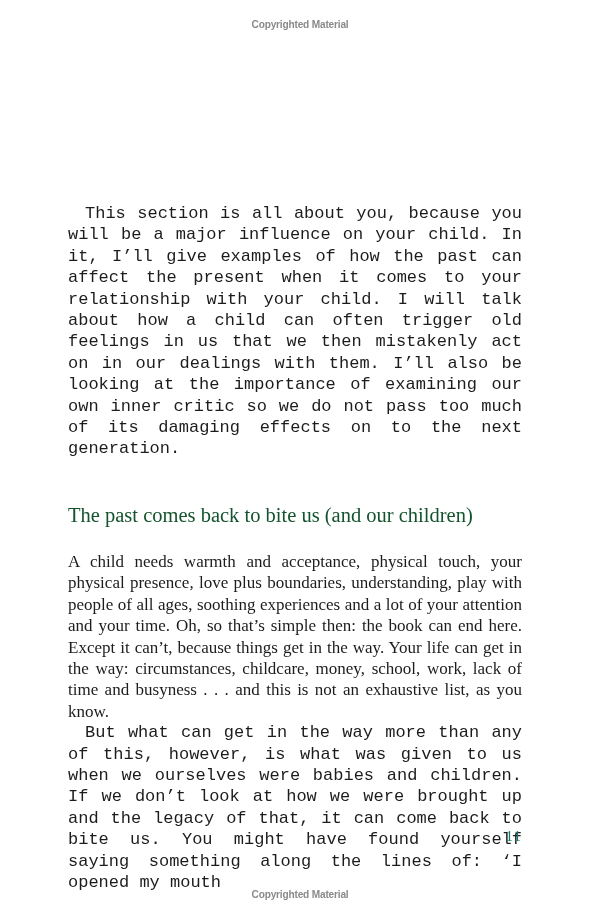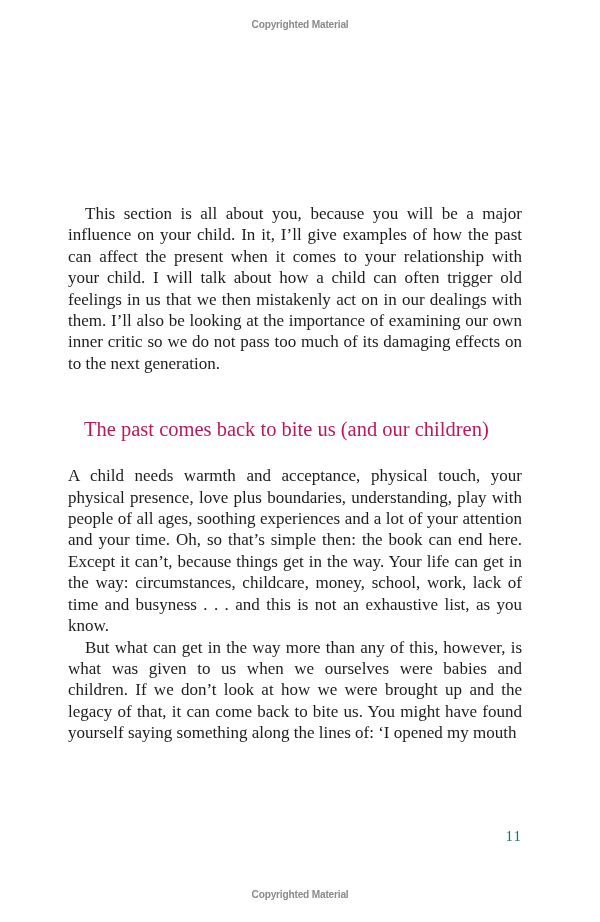--- a/index.html
+++ b/index.html
@@ -37,27 +37,28 @@
     color: #1c1c1c;
   }
   .text-block p {
     margin: 0;
     font-size: 17px;
     line-height: 21.4px;
     text-align: justify;
   }
   .text-block p.indent {
     text-indent: 17px;
+    font-family: Liberation Mono, monospace;
   }
   .text-block h2 {
-    margin: 42px 0 23px 16px;
+    margin: 42px 0 23px 0;
     font-size: 20.5px;
     line-height: 26px;
     font-weight: 400;
-    color: #be185d;
+    color: #14532d;
   }
   .page-number {
     position: absolute;
     top: 828px;
     right: 78px;
     font-size: 15px;
     letter-spacing: 1px;
     color: #0f766e;
     font-family: "Liberation Serif", serif;
   }

